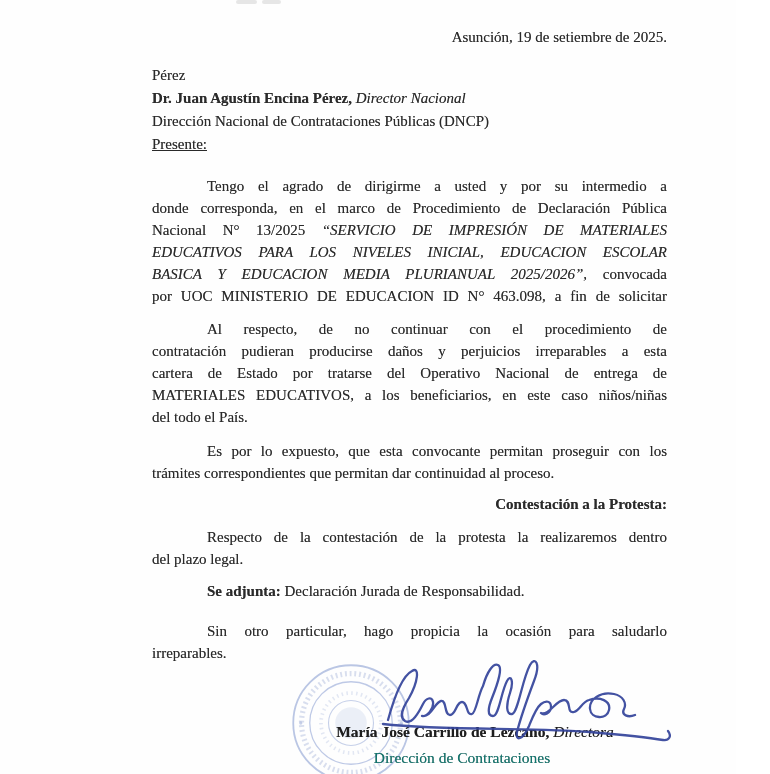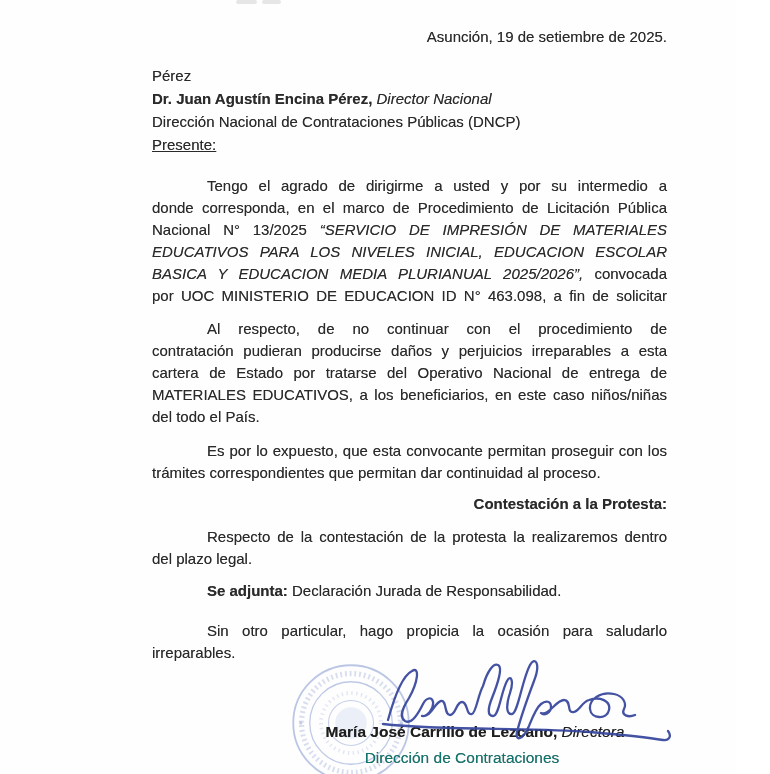--- a/index.html
+++ b/index.html
@@ -1,21 +1,21 @@
 <!DOCTYPE html>
 <html lang="es"><head>
 <meta charset="utf-8">
 <style>
   html,body{margin:0;padding:0;background:#ffffff;}
   .page{
     position:relative;
     width:736px;height:774px;
     background:#fefefe;
     overflow:hidden;
-    font-family:Liberation Sans, sans-serif;
+    font-family:Liberation Serif, serif;
     color:#2a2a2a;
   }
   .content{
     position:absolute;left:152px;top:26px;width:515px;
     font-size:15px;line-height:22px;
     text-shadow:0 0 .45px rgba(40,40,40,.55);
   }
   .dateline{text-align:right;margin-bottom:16px;}
   .recipient{line-height:23px;margin-bottom:19px;}
   .b{font-weight:bold;}
@@ -62,21 +62,21 @@
 
     <div class="recipient">
       <div class="pl">Pérez</div>
       <div class="pl"><span class="b">Dr. Juan Agustín Encina Pérez, </span><span class="i">Director Nacional</span></div>
       <div class="pl">Dirección Nacional de Contrataciones Públicas (DNCP)</div>
       <div class="pl u">Presente:</div>
     </div>
 
     <div class="para">
       <div class="jl ind">Tengo el agrado de dirigirme a usted y por su intermedio a</div>
-      <div class="jl">donde corresponda, en el marco de Procedimiento de Licitación Pública</div>
+      <div class="jl">donde corresponda, en el marco de Procedimiento de Declaración Pública</div>
       <div class="jl"><span>Nacional N° 13/2025 </span><span class="i">“SERVICIO DE IMPRESIÓN DE MATERIALES</span></div>
       <div class="jl i">EDUCATIVOS PARA LOS NIVELES INICIAL, EDUCACION ESCOLAR</div>
       <div class="jl"><span class="i">BASICA Y EDUCACION MEDIA PLURIANUAL 2025/2026”,</span><span> convocada</span></div>
       <div class="jl">por UOC MINISTERIO DE EDUCACION ID N° 463.098, a fin de solicitar</div>
     </div>
 
     <div class="para p2">
       <div class="jl ind">Al respecto, de no continuar con el procedimiento de</div>
       <div class="jl">contratación pudieran producirse daños y perjuicios irreparables a esta</div>
       <div class="jl">cartera de Estado por tratarse del Operativo Nacional de entrega de</div>

